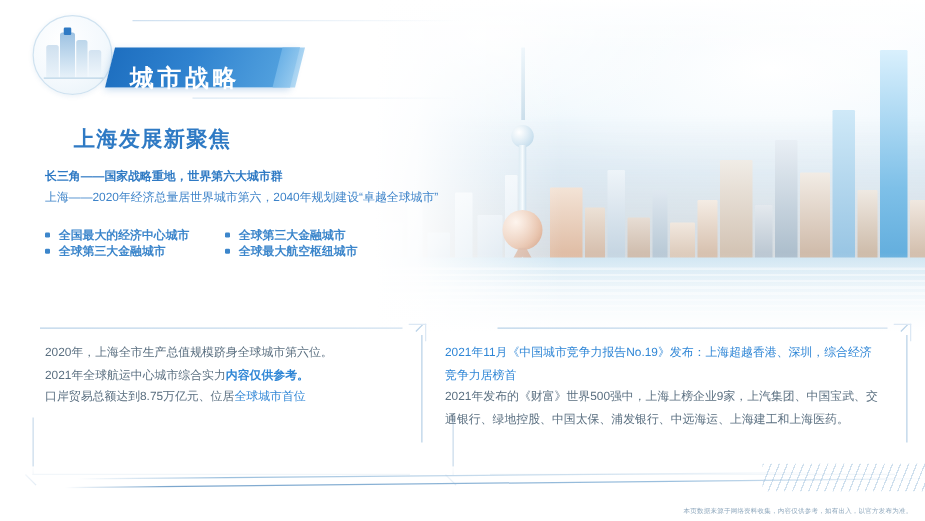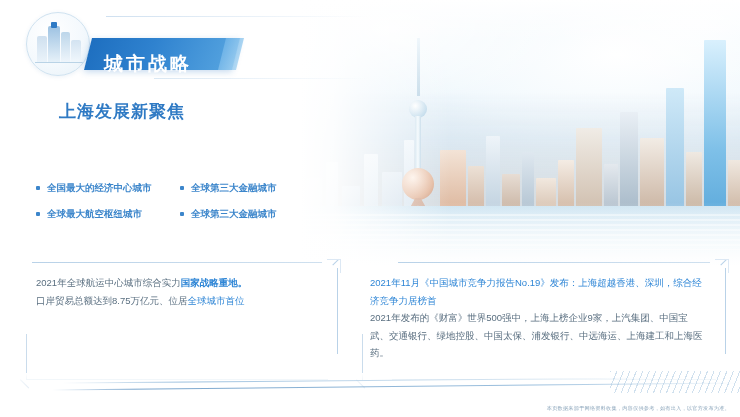--- a/index.html
+++ b/index.html
@@ -111,21 +111,21 @@
     position:absolute; left:36px; top:100px;
     font-size:17px; font-weight:700; color:#2f7ac4; letter-spacing:1px;margin-left:23px;
   }
   .sub{
     position:absolute; left:36px; top:133px; width:330px;
     font-size:9.5px; color:#2f7ac4; line-height:17px; font-weight:700;
   }
   .sub .l2{ font-weight:400; color:#3d83c9; }
   .bullets{
     position:absolute; left:36px; top:182px; width:320px;
-    display:grid; grid-template-columns:144px 150px; row-gap:13px;
+    display:grid; grid-template-columns:144px 150px; 
     font-size:9.5px; color:#3c86cb; font-weight:700;
   }
   .bullets span{ position:relative; padding-left:11px; white-space:nowrap; }
   .bullets span:before{
     content:""; position:absolute; left:0; top:4px; width:4px; height:4px;
     background:#3c86cb; border-radius:1px;
   }
 
   
   .panel{ position:absolute; top:262px; height:118px; }
@@ -140,21 +140,21 @@
   .frame .cut-tr{ position:absolute; right:0; top:0; width:8px; height:8px;
     border-top:1px solid #b9d2e8; transform:rotate(-45deg) translate(2px,-2px); transform-origin:right top; }
   .frame .ghost1{ position:absolute; right:-3px; top:-3px; width:14px; height:14px;
     border-top:1px solid #dce8f4; border-right:1px solid #dce8f4; }
   .frame .cut-bl{ position:absolute; left:34px; bottom:0; width:12px; height:12px;
     border-bottom:1px solid #cadcec; transform:rotate(45deg); transform-origin:left bottom; }
   .ptext{
     position:absolute; left:50px; top:12px; right:20px;
     font-size:9.5px; line-height:17.5px; color:#5a6f80;
   }
-  .panel.right .ptext{ left:18px; right:22px; }
+  .panel.right .ptext{ left:4px; right:22px; }
   .hl{ color:#2f86d6; }
   .hl-b{ color:#2f86d6; font-weight:700; }
 
   
   .dots{
     position:absolute; left:0; bottom:0; width:740px; height:44px; overflow:hidden;
   }
   .dots .mask{
     position:absolute; inset:0;
     background:linear-gradient(180deg, #ffffff 0%, rgba(255,255,255,.55) 28%, rgba(255,255,255,0) 70%);
@@ -240,40 +240,45 @@
       <div class="base"></div>
     </div>
 
     <div class="banner"></div>
     <div class="banner-tail"></div>
     <div class="banner-text">城市战略</div>
   </div>
 
   <div class="h1">上海发展新聚焦</div>
 
+  <div class="sub">
+    <div>长三角——国家战略重地，世界第六大城市群</div>
+    <div class="l2">上海——2020年经济总量居世界城市第六，2040年规划建设“卓越全球城市”</div>
+  </div>
 
   <div class="bullets">
     <span>全国最大的经济中心城市</span>
     <span>全球第三大金融城市</span>
+    <span>全球第三大金融城市</span>
     <span>全球最大航空枢纽城市</span>
-    <span>全球第三大金融城市</span>
   </div>
 
   <div class="panel left">
     <div class="frame">
       <div class="top"></div>
         <div class="rt"></div>
         <div class="bt"></div>
         <div class="lt"></div>
       <div class="cut-tr"></div>
       <div class="ghost1"></div>
       <div class="cut-bl"></div>
     </div>
     <div class="ptext">
-      <div><span>2021年全球航运中心城市综合实力</span><span class="hl-b">国家战略重地。</span></div>
+      <div>2020年，上海全市生产总值规模跻身全球城市第六位。</div>
+      <div><span>2021年全球航运中心城市综合实力</span><span class="hl-b">内容仅供参考。</span></div>
       <div><span>口岸贸易总额达到8.75万亿元、位居</span><span class="hl">全球城市首位</span></div>
     </div>
   </div>
 
   <div class="panel right">
     <div class="frame">
       <div class="top"></div>
         <div class="rt"></div>
         <div class="bt"></div>
         <div class="lt" style="left:10px;"></div>

